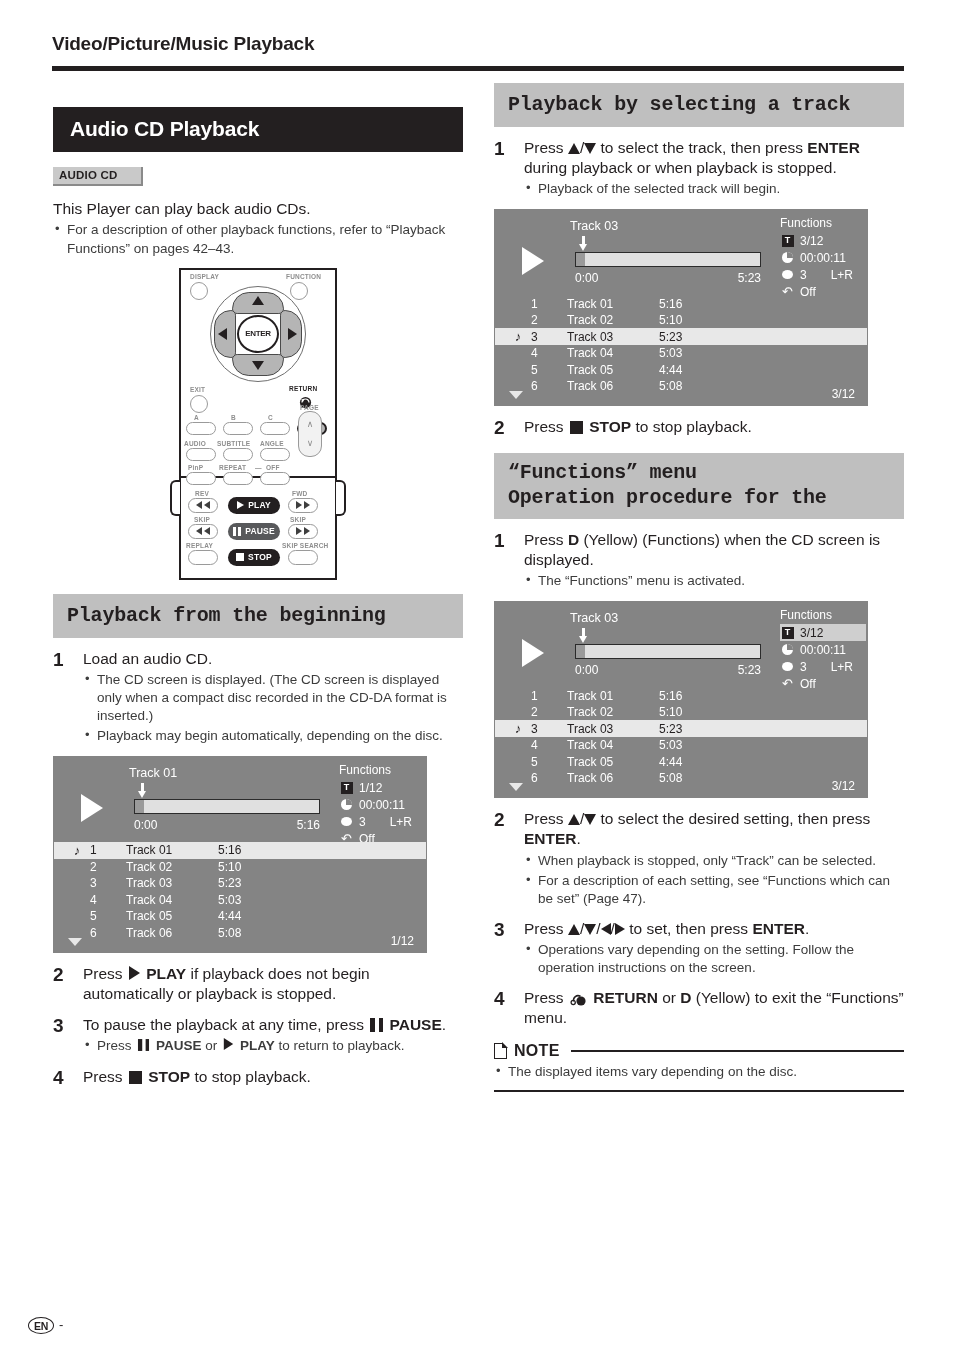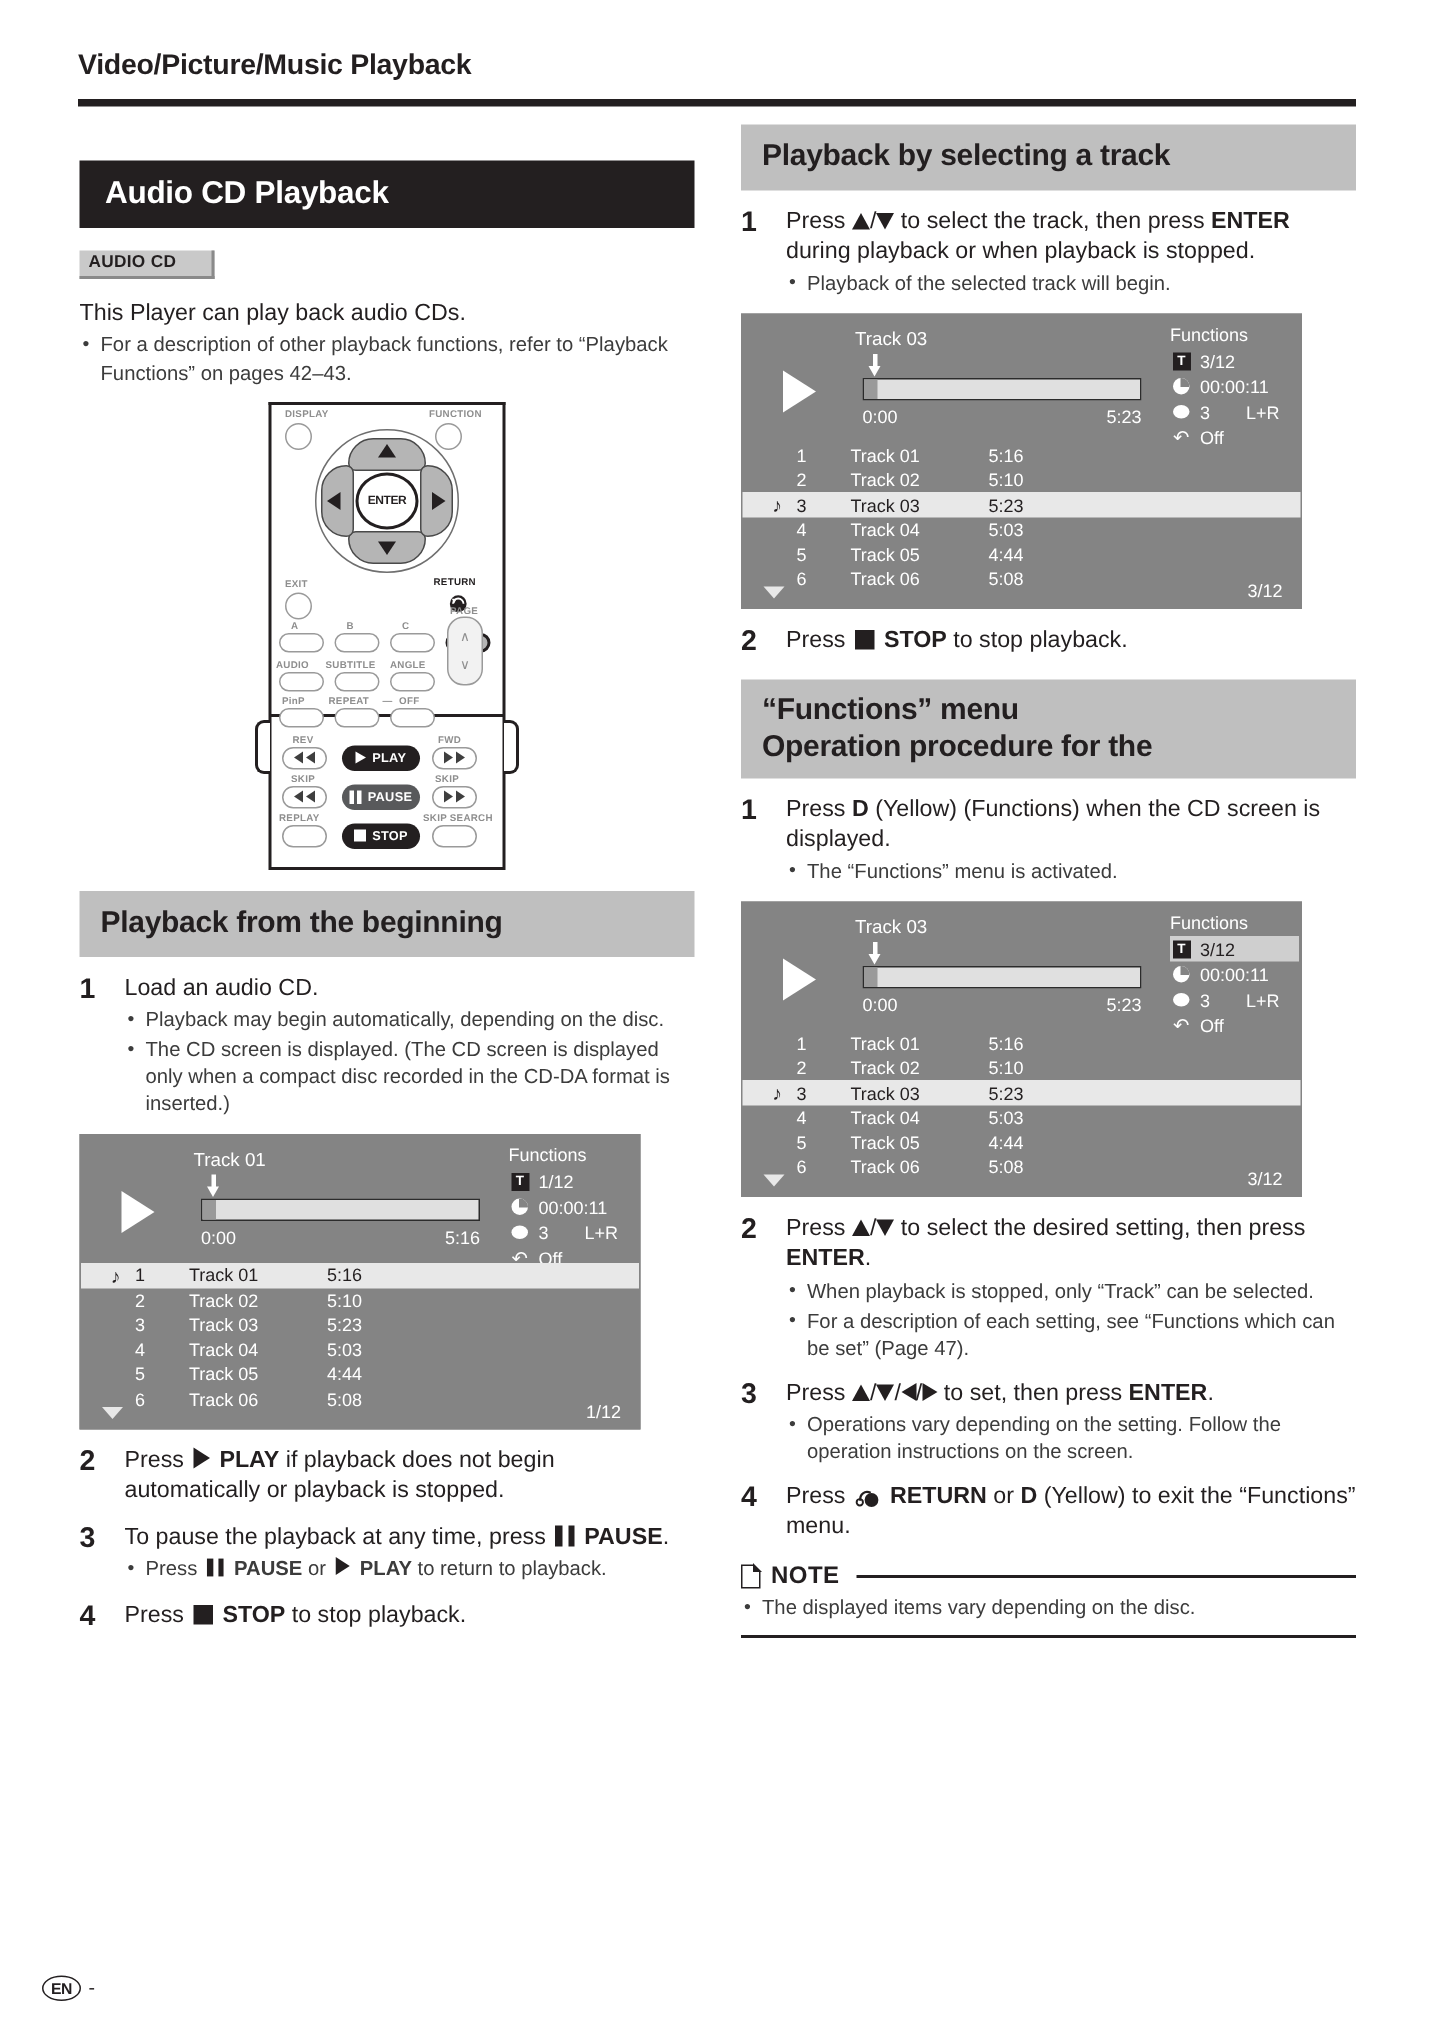--- a/index.html
+++ b/index.html
@@ -33,20 +33,21 @@
     background:#231f20; color:#ffffff;
     font-size:21px; font-weight:bold;
     padding:10px 0 11px 17px;
     letter-spacing:-0.2px;
   }
   .bar-grey {
     background:#bfbfbf; color:#231f20;
     font-size:20px; font-weight:bold;
     padding:10px 0 11px 14px;
     letter-spacing:-0.2px;
+    font-family:Liberation Mono, monospace;
   }
   .bar-grey.two-line { padding:8px 0 9px 14px; line-height:1.22; }
 
   
   .badge-row { margin-top:13px; }
   .media-badge {
     display:inline-block;
     background:#c9c9c9;
     border-right:2px solid #8a8a8a;
     border-bottom:2px solid #8a8a8a;
@@ -399,22 +400,22 @@
       </div>
     </div>
 
     <div class="bar-grey" style="margin-top:14px;">Playback from the beginning</div>
 
     <div class="step">
       <div class="step-num">1</div>
       <div class="step-body">
         <div class="step-text">Load an audio CD.</div>
         <ul class="bullets">
+          <li>The CD screen is displayed. (The CD screen is displayed only when a compact disc recorded in the CD-DA format is inserted.)</li>
           <li>Playback may begin automatically, depending on the disc.</li>
-          <li>The CD screen is displayed. (The CD screen is displayed only when a compact disc recorded in the CD-DA format is inserted.)</li>
         </ul>
       </div>
     </div>
 
     <div class="tv">
       <div class="tv-play"></div>
       <div class="tv-tracktitle">Track 01</div>
       <div class="tv-marker">
           <div class="shaft"></div>
           <div class="head"></div>

